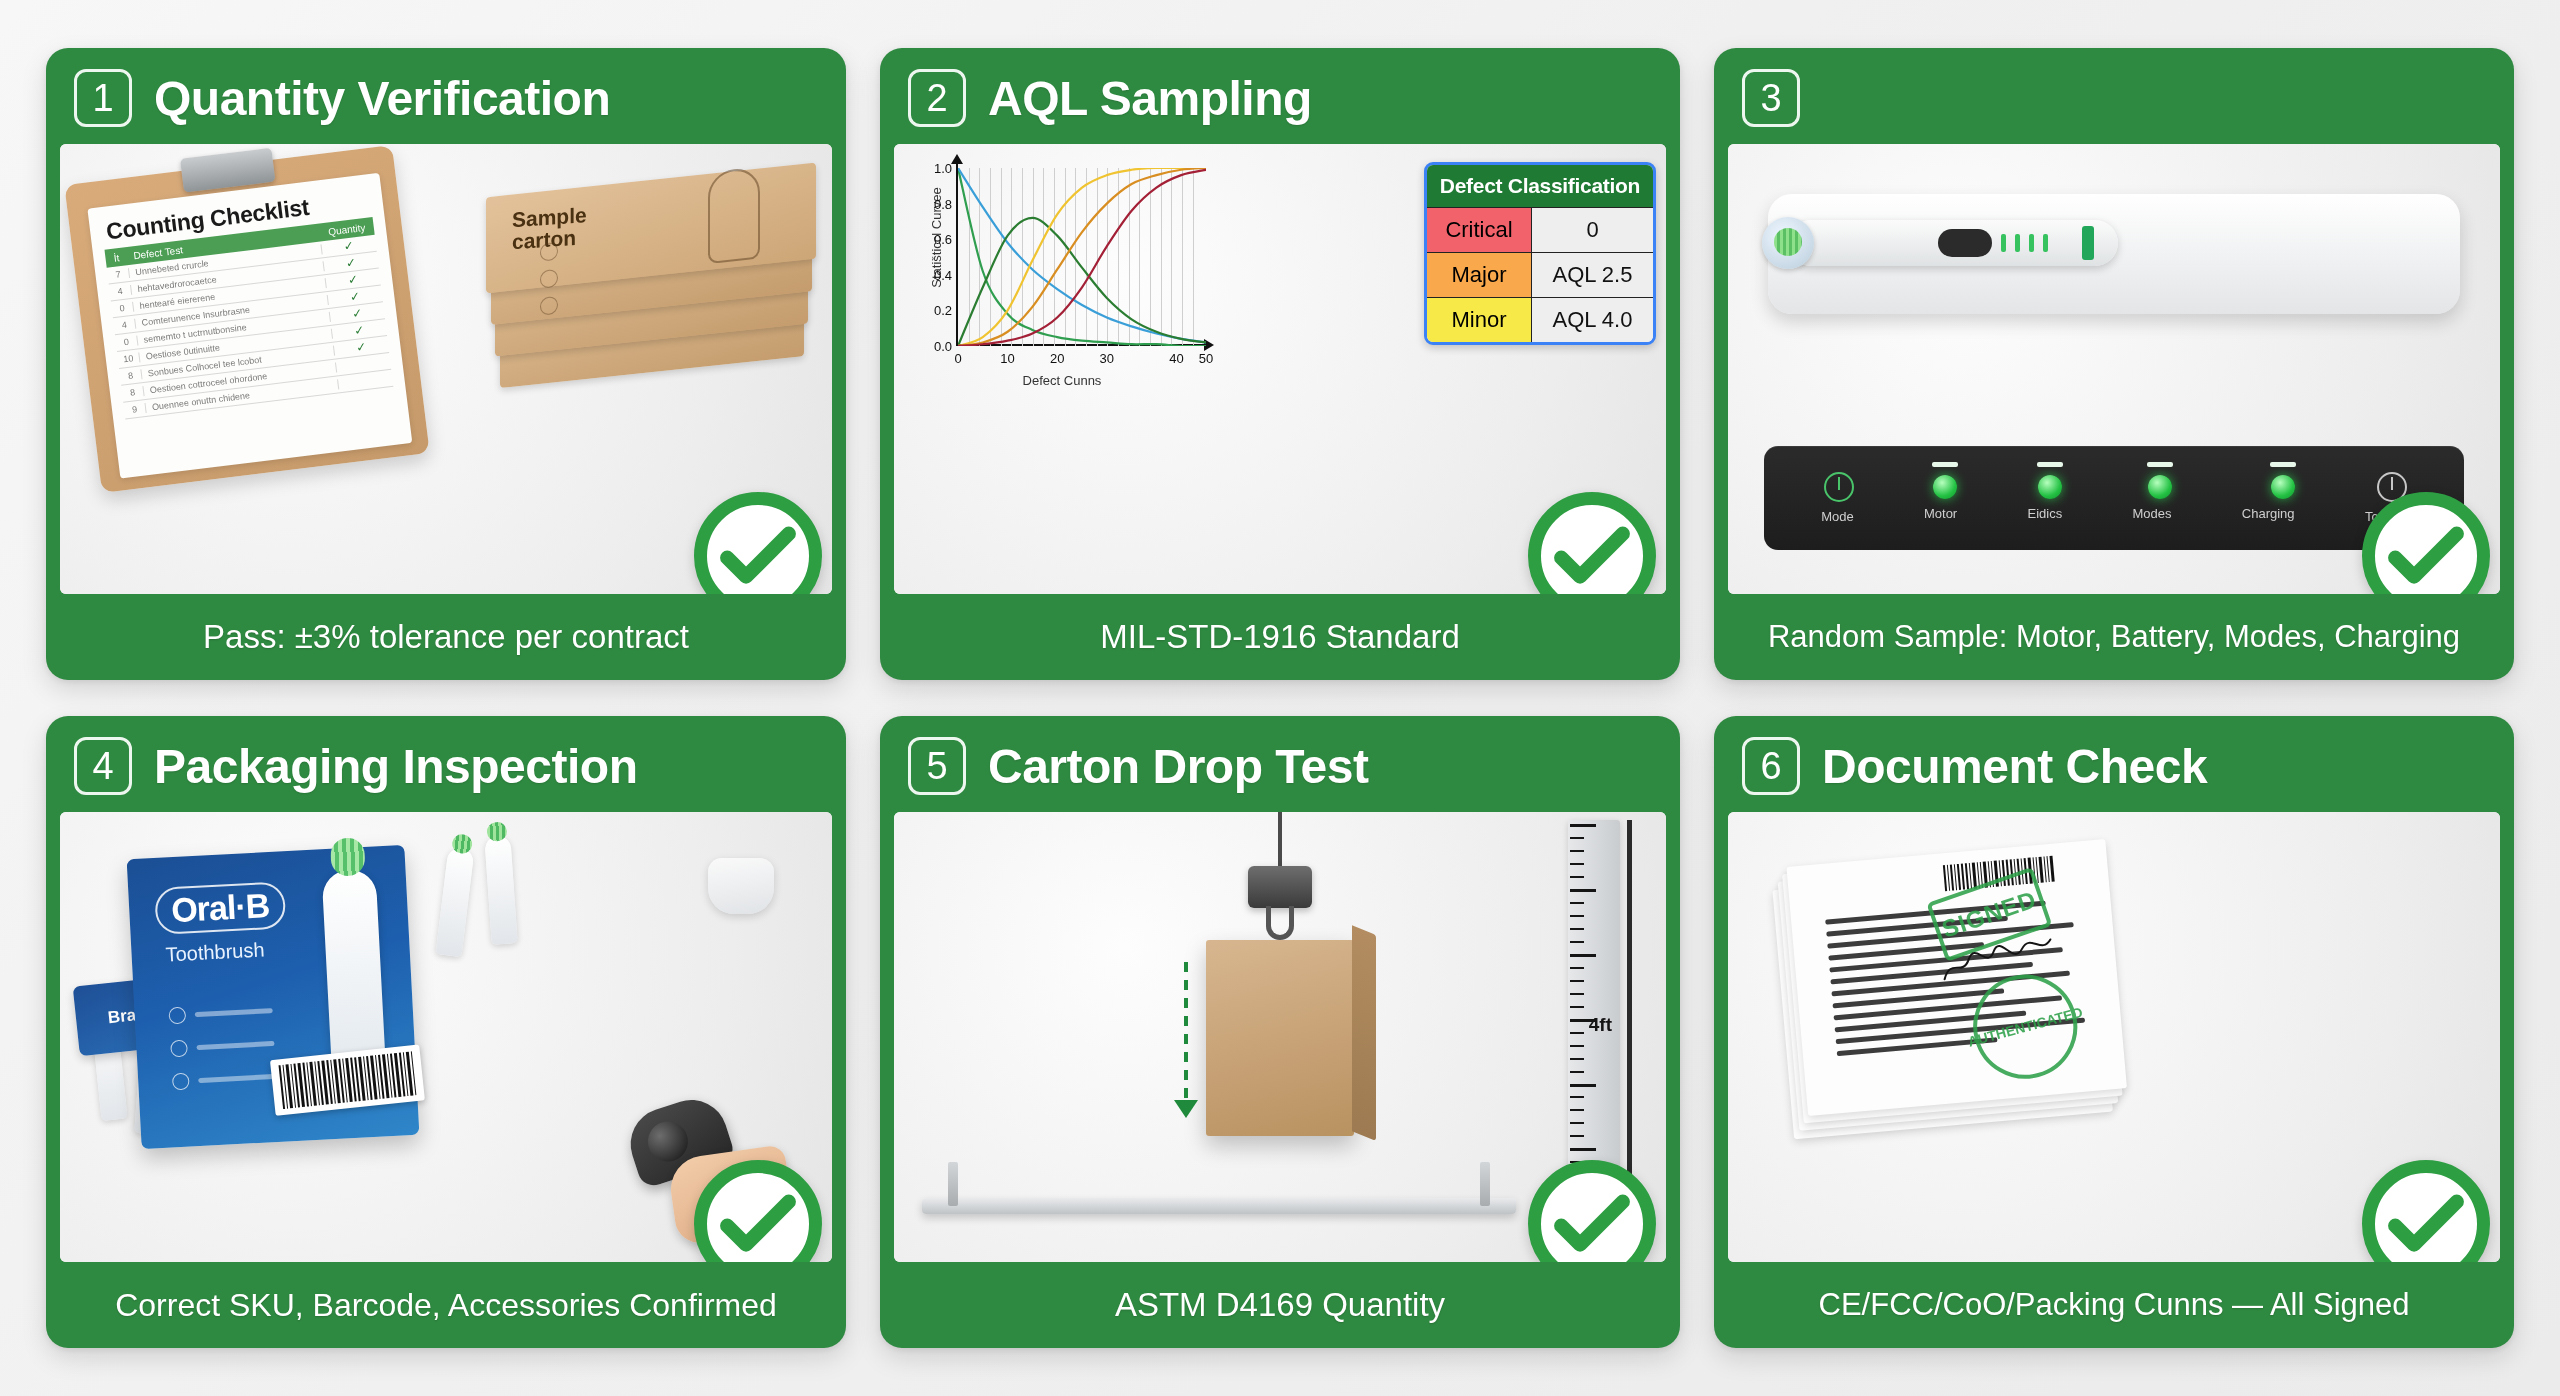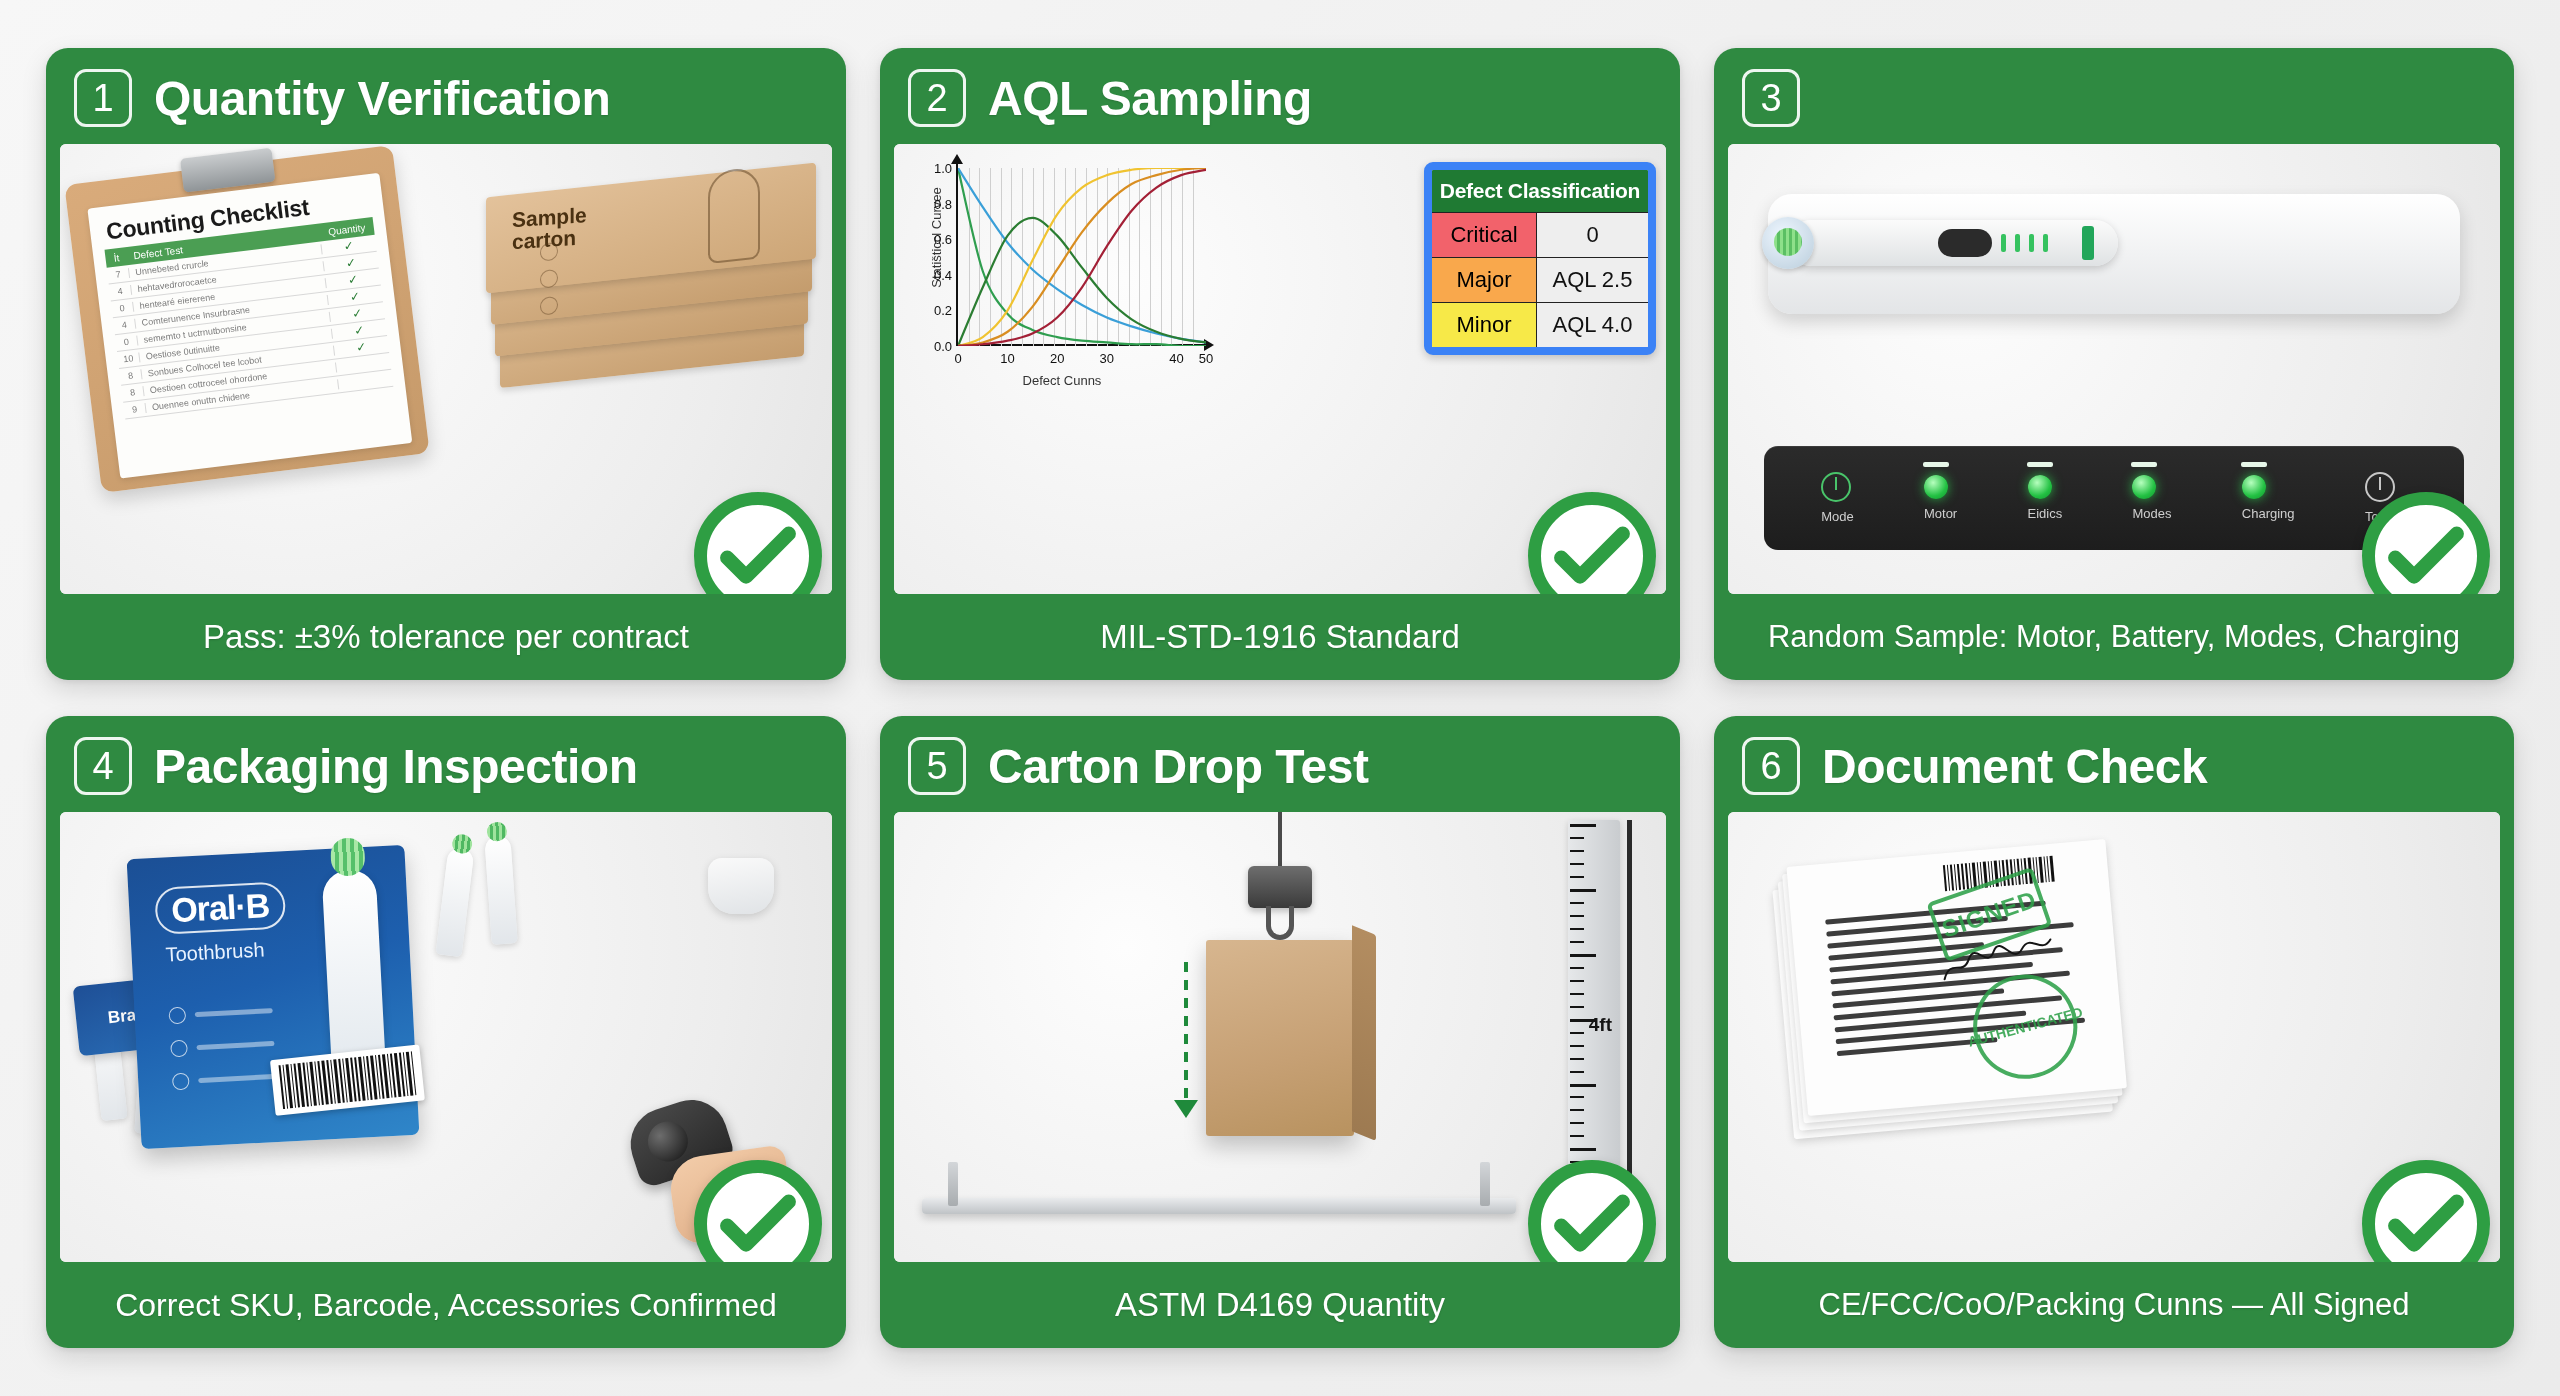--- a/index.html
+++ b/index.html
@@ -189,21 +189,21 @@
   .arr-x { position:absolute; right:-2px; bottom:37px; width:0;height:0;
     border-left:10px solid #111; border-top:6px solid transparent; border-bottom:6px solid transparent;}
   .arr-y { position:absolute; left:39px; top:-4px; width:0;height:0;
     border-bottom:10px solid #111; border-left:6px solid transparent; border-right:6px solid transparent;}
   .ytick { position:absolute; right:calc(100% - 40px); font-size:13px; color:#111; transform:translateY(-50%);}
   .xtick { position:absolute; bottom:22px; font-size:13px; color:#111; transform:translateX(-50%);}
   .chart-xlab { position:absolute; left:0; right:0; bottom:0; text-align:center; font-size:13px; color:#333;}
 
   .dtable {
     position:absolute; right:10px; top:18px; width:232px;
-    border:8px solid #3b82f6; border-radius:9px; overflow:hidden;
+    border:3px solid #3b82f6; border-radius:9px; overflow:hidden;
     background:#fff; box-shadow:0 3px 9px rgba(0,0,0,.2); z-index:4;
   }
   .dt-head {
     background:#1f7a33; color:#fff; font-size:21px; font-weight:700;
     text-align:center; padding:9px 4px; letter-spacing:-.3px;
   }
   .dt-row { display:flex; border-top:1px solid #222; }
   .dt-k { width:104px; padding:9px 6px; font-size:22px; color:#000000; text-align:center; font-weight:400;}
   .dt-v { flex:1; padding:9px 6px; font-size:22px; color:#111; text-align:center; background:#eee;
           border-left:1px solid #222;}
@@ -237,21 +237,21 @@
   .dev-leds { position:absolute; right:70px; top:14px; display:flex; gap:9px; }
   .dev-leds i { width:5px; height:18px; background:#35c25f; border-radius:2px; display:block;}
 
   .panel {
     position:absolute; left:36px; right:36px; bottom:44px; height:104px;
     background: linear-gradient(180deg,#2b2b2b,#1d1d1d);
     border-radius:14px; display:flex; align-items:center;
     justify-content:space-around; padding:0 22px; z-index:4;
     box-shadow: inset 0 1px 0 rgba(255,255,255,.08);
   }
-  .pitem { display:flex; flex-direction:column; align-items:flex-start; gap:7px; }
+  .pitem { display:flex; flex-direction:column; align-items:flex-end; gap:7px; }
   .pitem .lbl { color:#cfcfcf; font-size:13px; }
   .pwr { width:30px;height:30px;border:2px solid #49c46a;border-radius:50%; position:relative;}
   .pwr.dim { border-color:#c7c7c7; }
   .pwr:after{content:""; position:absolute; left:50%; top:3px; transform:translateX(-50%);
     width:2px;height:13px;background:#49c46a;}
   .pwr.dim:after{ background:#c7c7c7;}
   .led { width:24px;height:24px;border-radius:50%;
     background: radial-gradient(circle at 38% 32%, #b6ffbe, #23c143 60%, #12902e);
     box-shadow:0 0 11px rgba(45,210,80,.75); position:relative;}
   .led:before{content:""; position:absolute; left:-1px; top:-13px; width:26px;height:5px;

